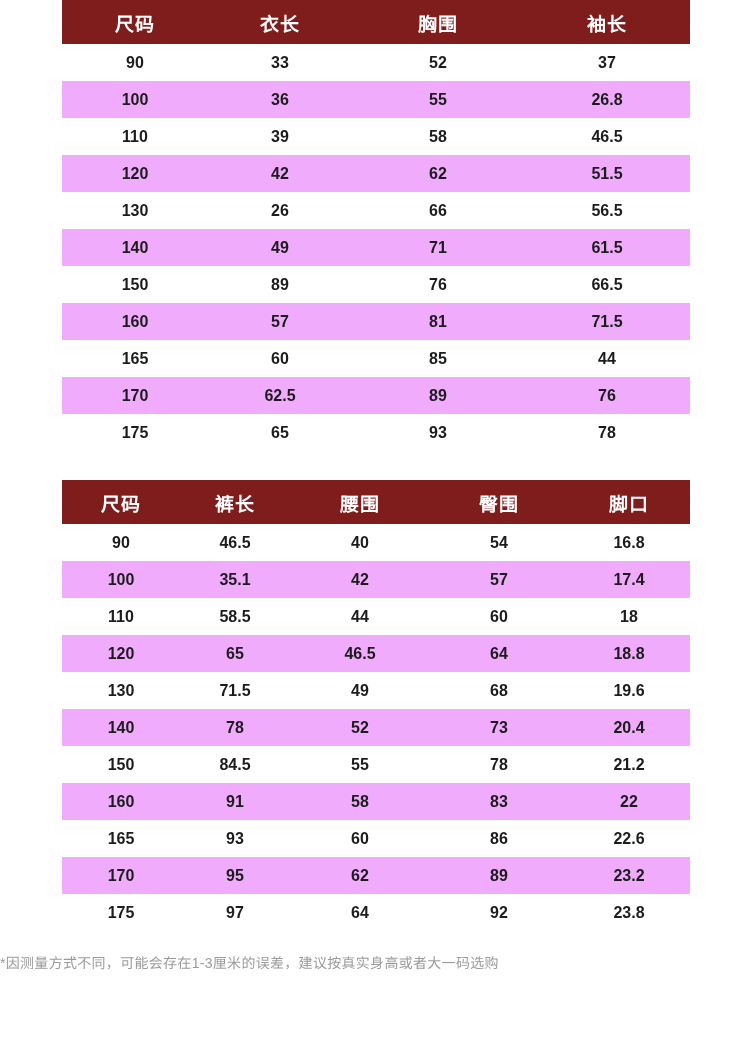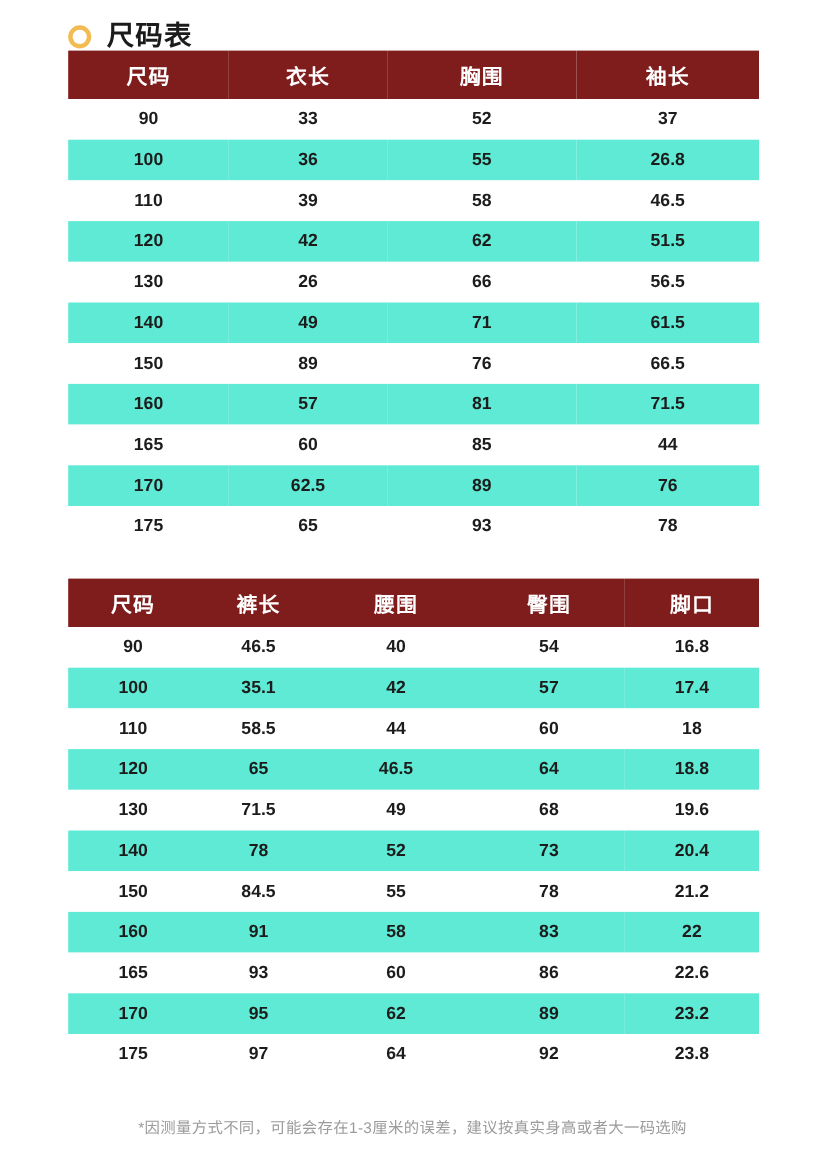--- a/index.html
+++ b/index.html
@@ -73,57 +73,53 @@
     height: 37px;
     font-size: 16px;
     font-weight: 700;
     color: #1c1c1c;
     text-align: center;
     vertical-align: middle;
     padding: 0;
     background: #ffffff;
   }
   .size-table tbody tr.alt td {
-    background: #5eead4;
+    background: #f0abfc;
   }
 
   
   .t1 col.c1 { width: 146px; }
   .t1 col.c2 { width: 144px; }
   .t1 col.c3 { width: 172px; }
   .t1 col.c4 { width: 166px; }
 
   
   .t2 col.c1 { width: 118px; }
   .t2 col.c2 { width: 110px; }
   .t2 col.c3 { width: 140px; }
   .t2 col.c4 { width: 138px; }
   .t2 col.c5 { width: 122px; }
 
   .table-gap { height: 29px; }
 
   
   .footnote {
-    margin-top: 39px;
-    text-align: center;
+    margin-top: 23px;
+    text-align: left;
     font-size: 14px;
     color: #9b9b9b;
     letter-spacing: .3px;
     line-height: 1.4;
   }
 </style>
 </head>
 <body>
 
 <div class="page">
 
-  <div class="title-row">
-    <span class="ring-icon"></span>
-    <span class="title-text">尺码表</span>
-  </div>
 
   <div class="table-wrap">
     <table class="size-table t1">
       <colgroup>
         <col class="c1">
           <col class="c2">
           <col class="c3">
           <col class="c4">
       </colgroup>
       <thead>

